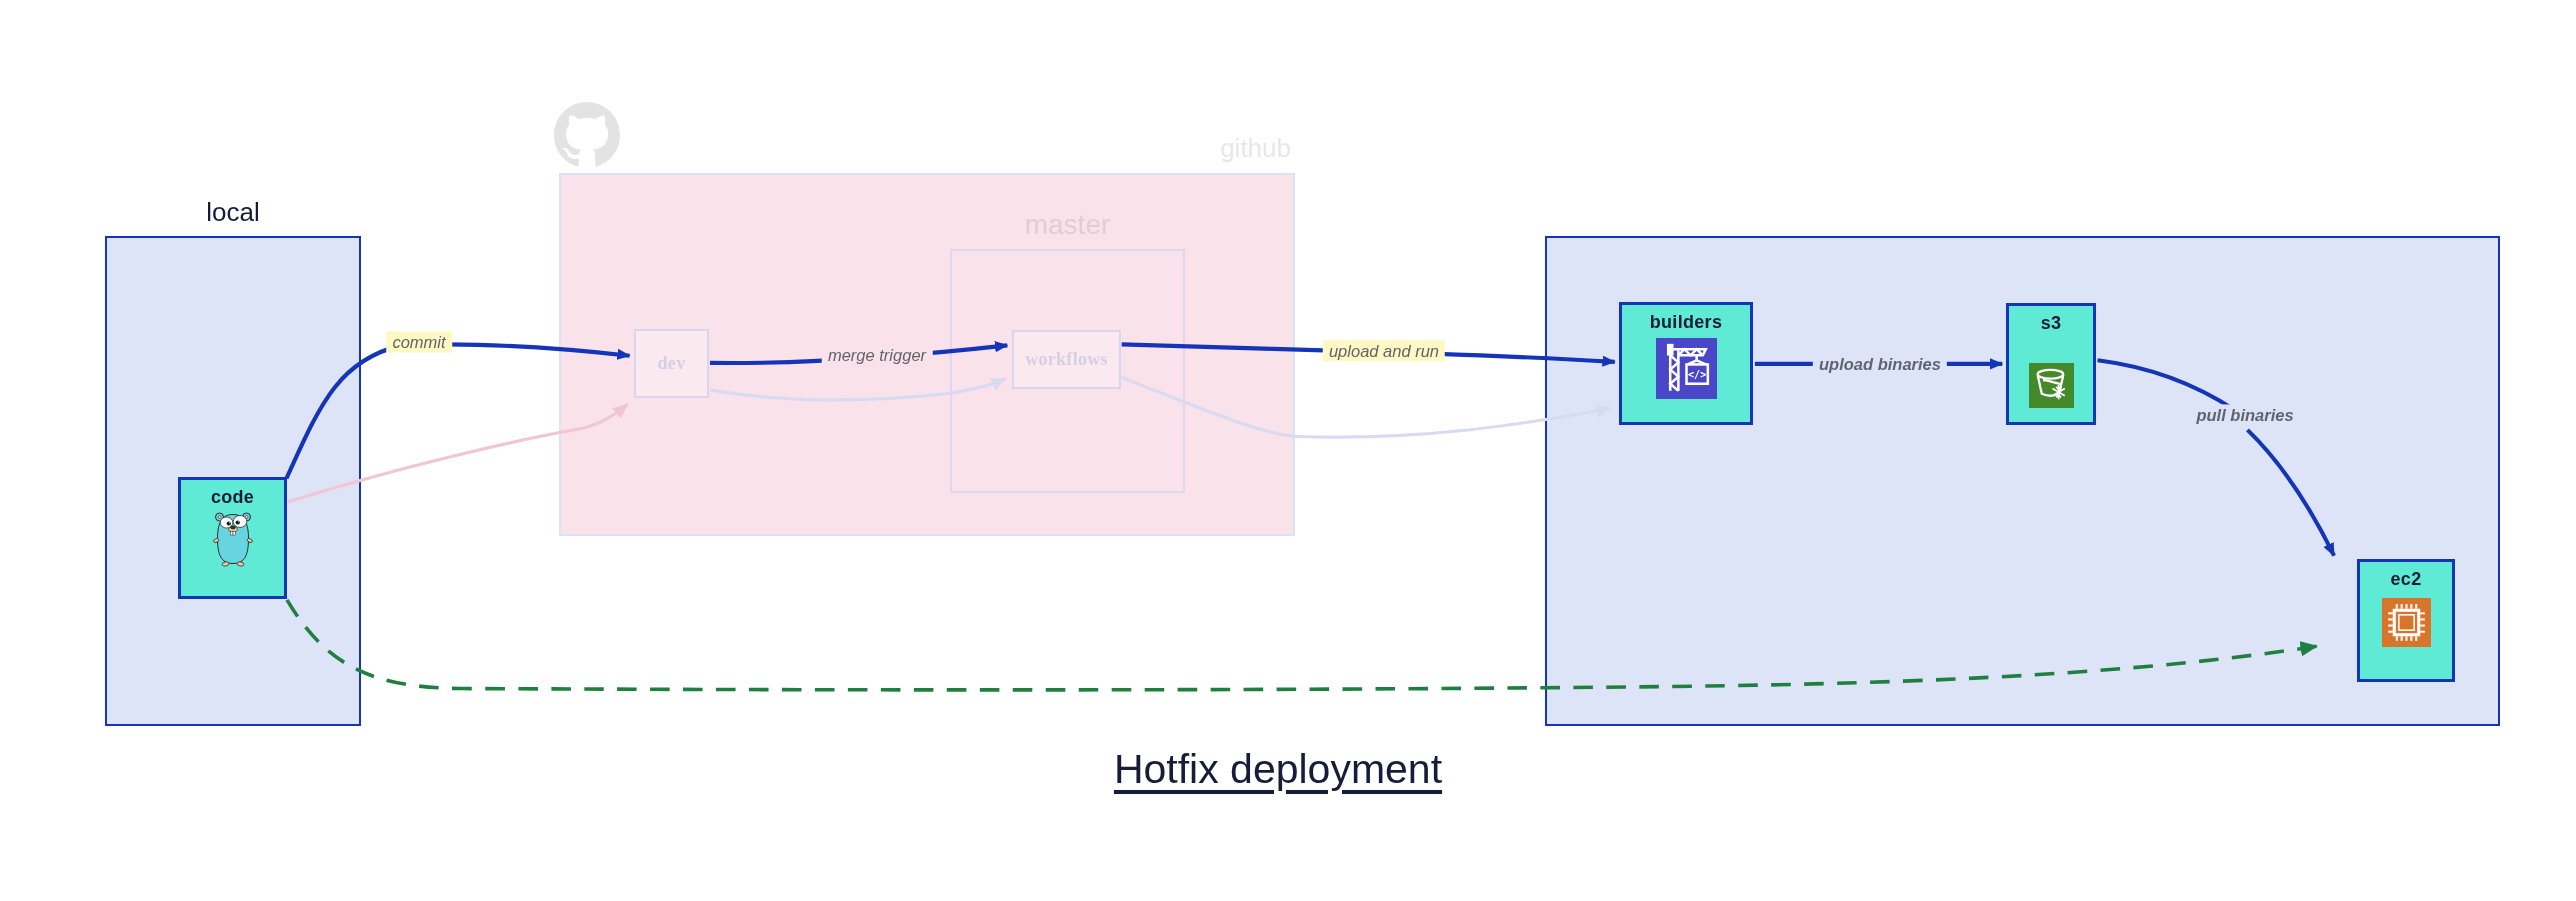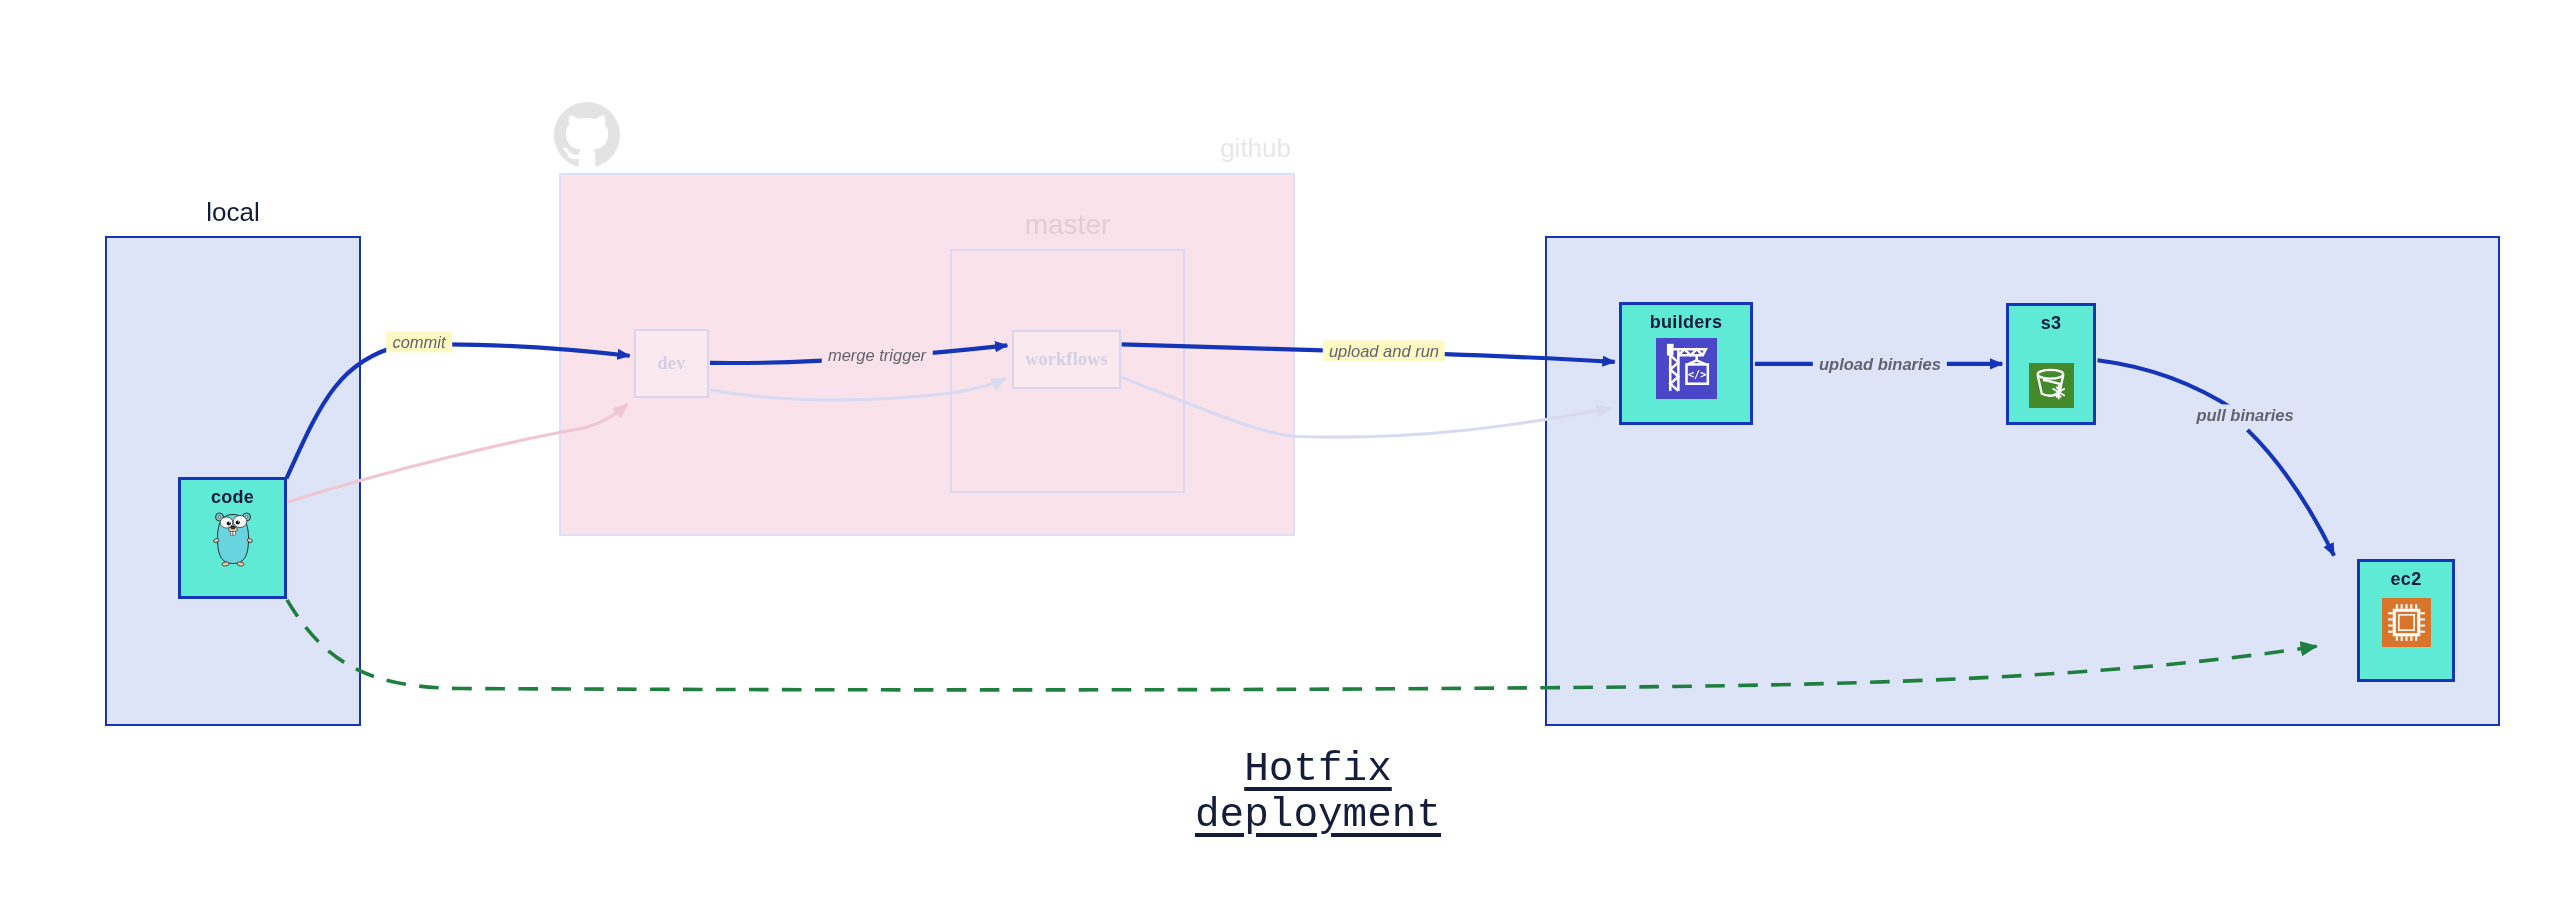--- a/index.html
+++ b/index.html
@@ -27,22 +27,22 @@
 
   
   .edge-label{position:absolute;transform:translate(-50%,-50%);font-style:italic;font-size:16.5px;
               color:#63636f;padding:1.5px 6.2px;white-space:nowrap;line-height:1.1;}
   .bg-white{background:#fef9c3;}
   .bg-pink{background:#f9e2e9;}
   .bg-lav{background:#dee4f8;font-weight:bold;}
 
   .svg-layer{position:absolute;left:0;top:0;width:2604px;height:902px;pointer-events:none;}
 
-  .title{position:absolute;left:1112px;top:746px;width:412px;text-align:center;font-size:41px;
-         color:#151d3a;text-decoration:underline;text-decoration-thickness:4.1px;text-underline-offset:7.2px;font-family:Liberation Mono, monospace;}
+  .title{position:absolute;left:1072px;top:746px;width:412px;text-align:center;font-size:41px;
+         color:#151d3a;text-decoration:underline;text-decoration-thickness:4.1px;text-underline-offset:7.2px;}
   .octocat{position:absolute;left:554px;top:102px;}
 </style>
 </head>
 <body>
 
 <div class="stage">
 
   <div class="cbox solid" style="left:105px;top:236px;width:256px;height:490px;"></div>
   <div class="cbox github" style="left:559px;top:173px;width:736px;height:363px;"></div>
   <div class="cbox master" style="left:950px;top:249px;width:235px;height:244px;"></div>

